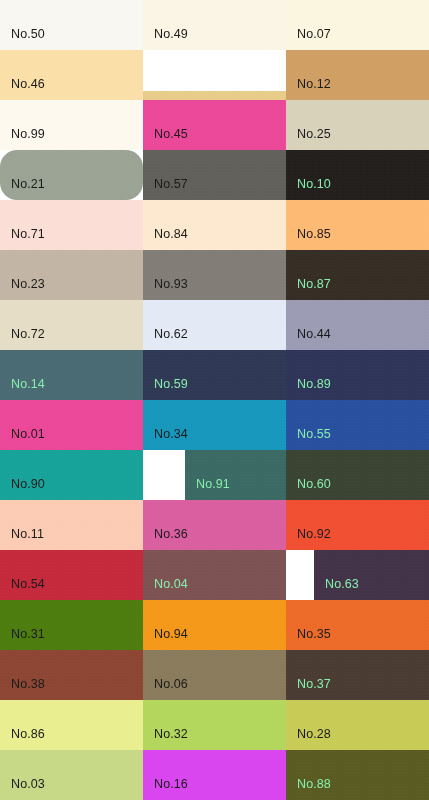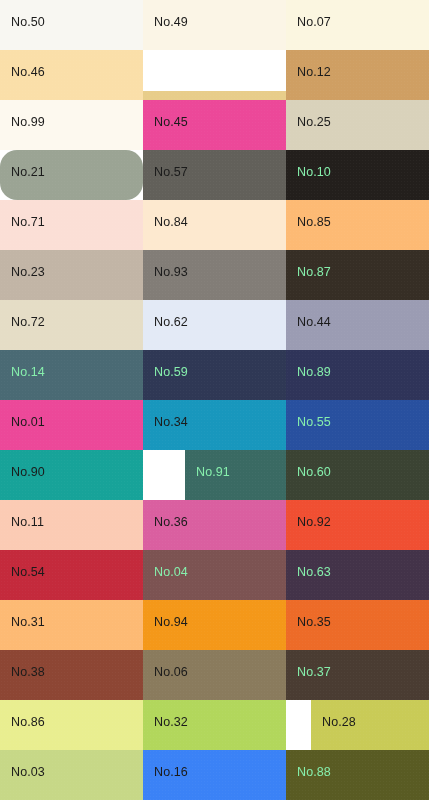--- a/index.html
+++ b/index.html
@@ -35,21 +35,21 @@
     background-image:
       radial-gradient(rgba(255,255,255,0.035) 0.5px, transparent 0.5px),
       radial-gradient(rgba(0,0,0,0.030) 0.5px, transparent 0.5px);
     background-size: 3px 3px, 4px 4px;
     background-position: 0 0, 2px 1px;
     opacity: 0.9;
   }
   .swatch-label {
     position: absolute;
     left: 11px;
-    bottom: 22px;
+    bottom: 10px;
     font-size: 12.5px;
     line-height: 1;
     letter-spacing: 0.1px;
     white-space: nowrap;
     z-index: 2;
   }
   .swatch-label.dark  { color: #1b1b1b; }
   .swatch-label.light { color: #86efac; }
 </style>
 </head>
@@ -154,24 +154,24 @@
     </div>
     <div class="swatch" style="background-color: rgb(240, 79, 50);">
       <span class="swatch-label dark">No.92</span>
     </div>
     <div class="swatch" style="background-color: rgb(196, 42, 60);">
       <span class="swatch-label dark">No.54</span>
     </div>
     <div class="swatch" style="background-color: rgb(124, 83, 82);">
       <span class="swatch-label light">No.04</span>
     </div>
-    <div class="swatch" style="background-color: rgb(67, 51, 73);">
+    <div class="swatch" style="background-color: rgb(67, 51, 73); margin-left: 28px;">
       <span class="swatch-label light">No.63</span>
     </div>
-    <div class="swatch" style="background-color: #fdba74;">
+    <div class="swatch" style="background-color: #4d7c0f;">
       <span class="swatch-label dark">No.31</span>
     </div>
     <div class="swatch" style="background-color: rgb(244, 152, 25);">
       <span class="swatch-label dark">No.94</span>
     </div>
     <div class="swatch" style="background-color: rgb(237, 107, 40);">
       <span class="swatch-label dark">No.35</span>
     </div>
     <div class="swatch" style="background-color: rgb(141, 70, 52);">
       <span class="swatch-label dark">No.38</span>
@@ -181,25 +181,25 @@
     </div>
     <div class="swatch" style="background-color: rgb(74, 60, 50);">
       <span class="swatch-label light">No.37</span>
     </div>
     <div class="swatch" style="background-color: rgb(233, 238, 144);">
       <span class="swatch-label dark">No.86</span>
     </div>
     <div class="swatch" style="background-color: rgb(178, 215, 92);">
       <span class="swatch-label dark">No.32</span>
     </div>
-    <div class="swatch" style="background-color: rgb(201, 203, 87); margin-left: 25px;">
+    <div class="swatch" style="background-color: rgb(201, 203, 87);">
       <span class="swatch-label dark">No.28</span>
     </div>
     <div class="swatch" style="background-color: rgb(199, 216, 135);">
       <span class="swatch-label dark">No.03</span>
     </div>
-    <div class="swatch" style="background-color: #3b82f6;">
+    <div class="swatch" style="background-color: #d946ef;">
       <span class="swatch-label dark">No.16</span>
     </div>
     <div class="swatch" style="background-color: rgb(89, 91, 35); padding-left: 32px;">
       <span class="swatch-label light">No.88</span>
     </div>
   </div>
 
 </body></html>

